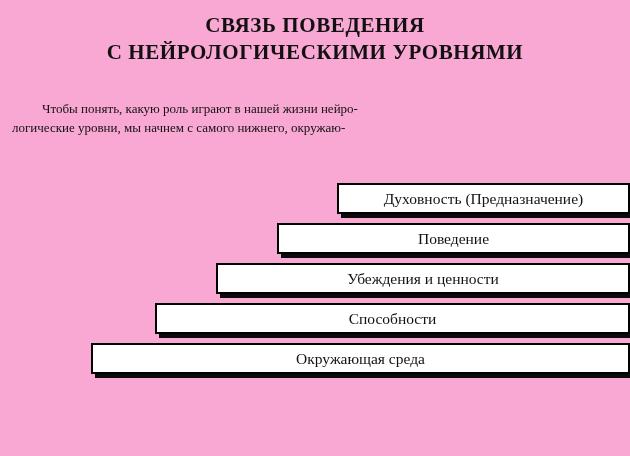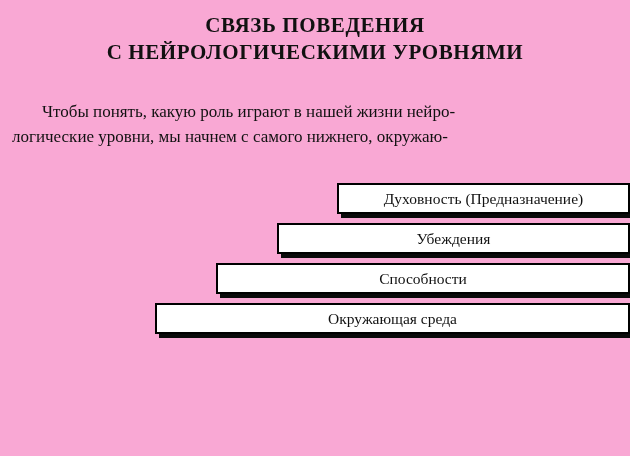--- a/index.html
+++ b/index.html
@@ -26,21 +26,21 @@
     font-size: 21px;
     line-height: 1.3;
     letter-spacing: 0.6px;
     white-space: pre-line;
   }
   .paragraph {
     position: absolute;
     top: 100px;
     left: 12px;
     right: 8px;
-    font-size: 17px;
+    font-size: 13px;
     line-height: 1.45;
     white-space: pre-line;
     text-indent: 30px;
   }
   .pyramid {
     position: absolute;
     top: 183px;
     left: 0;
     width: 100%;
     display: flex;
@@ -78,21 +78,24 @@
 С НЕЙРОЛОГИЧЕСКИМИ УРОВНЯМИ</div>
 
   <div class="paragraph">Чтобы понять, какую роль играют в нашей жизни нейро-
 логические уровни, мы начнем с самого нижнего, окружаю-</div>
 
   <div class="pyramid">
     <div class="level">
       <span class="level-label">Духовность (Предназначение)</span>
     </div>
     <div class="level">
-      <span class="level-label">Убеждения</span>
+      <span class="level-label">Поведение</span>
+    </div>
+    <div class="level">
+      <span class="level-label">Убеждения и ценности</span>
     </div>
     <div class="level">
       <span class="level-label">Способности</span>
     </div>
     <div class="level">
       <span class="level-label">Окружающая среда</span>
     </div>
   </div>
 
 </div>

